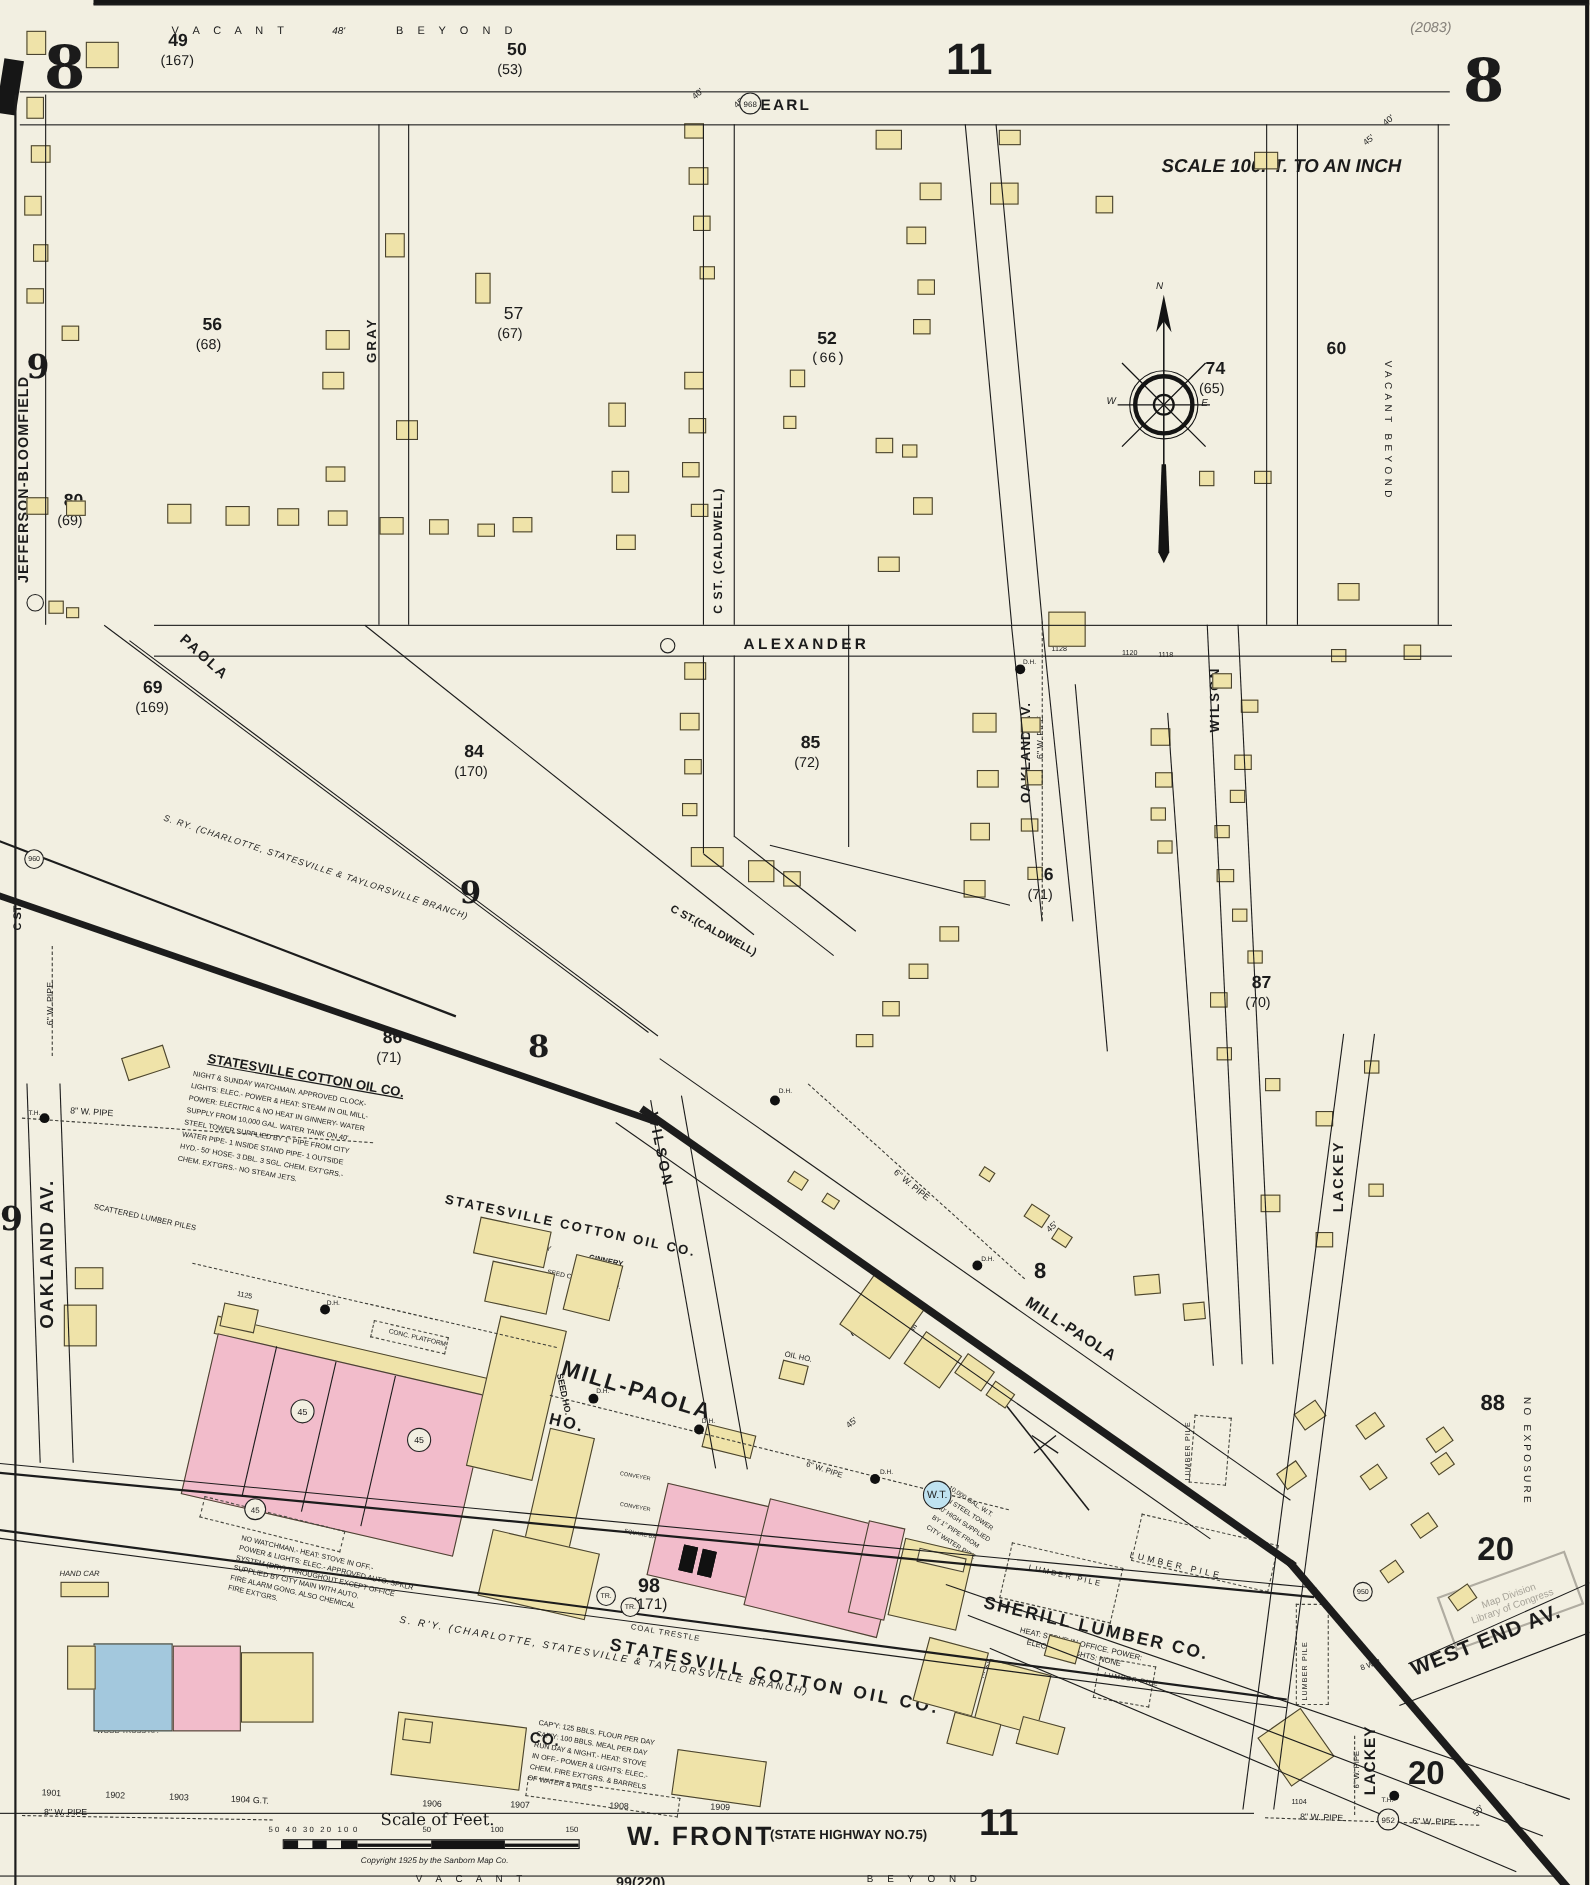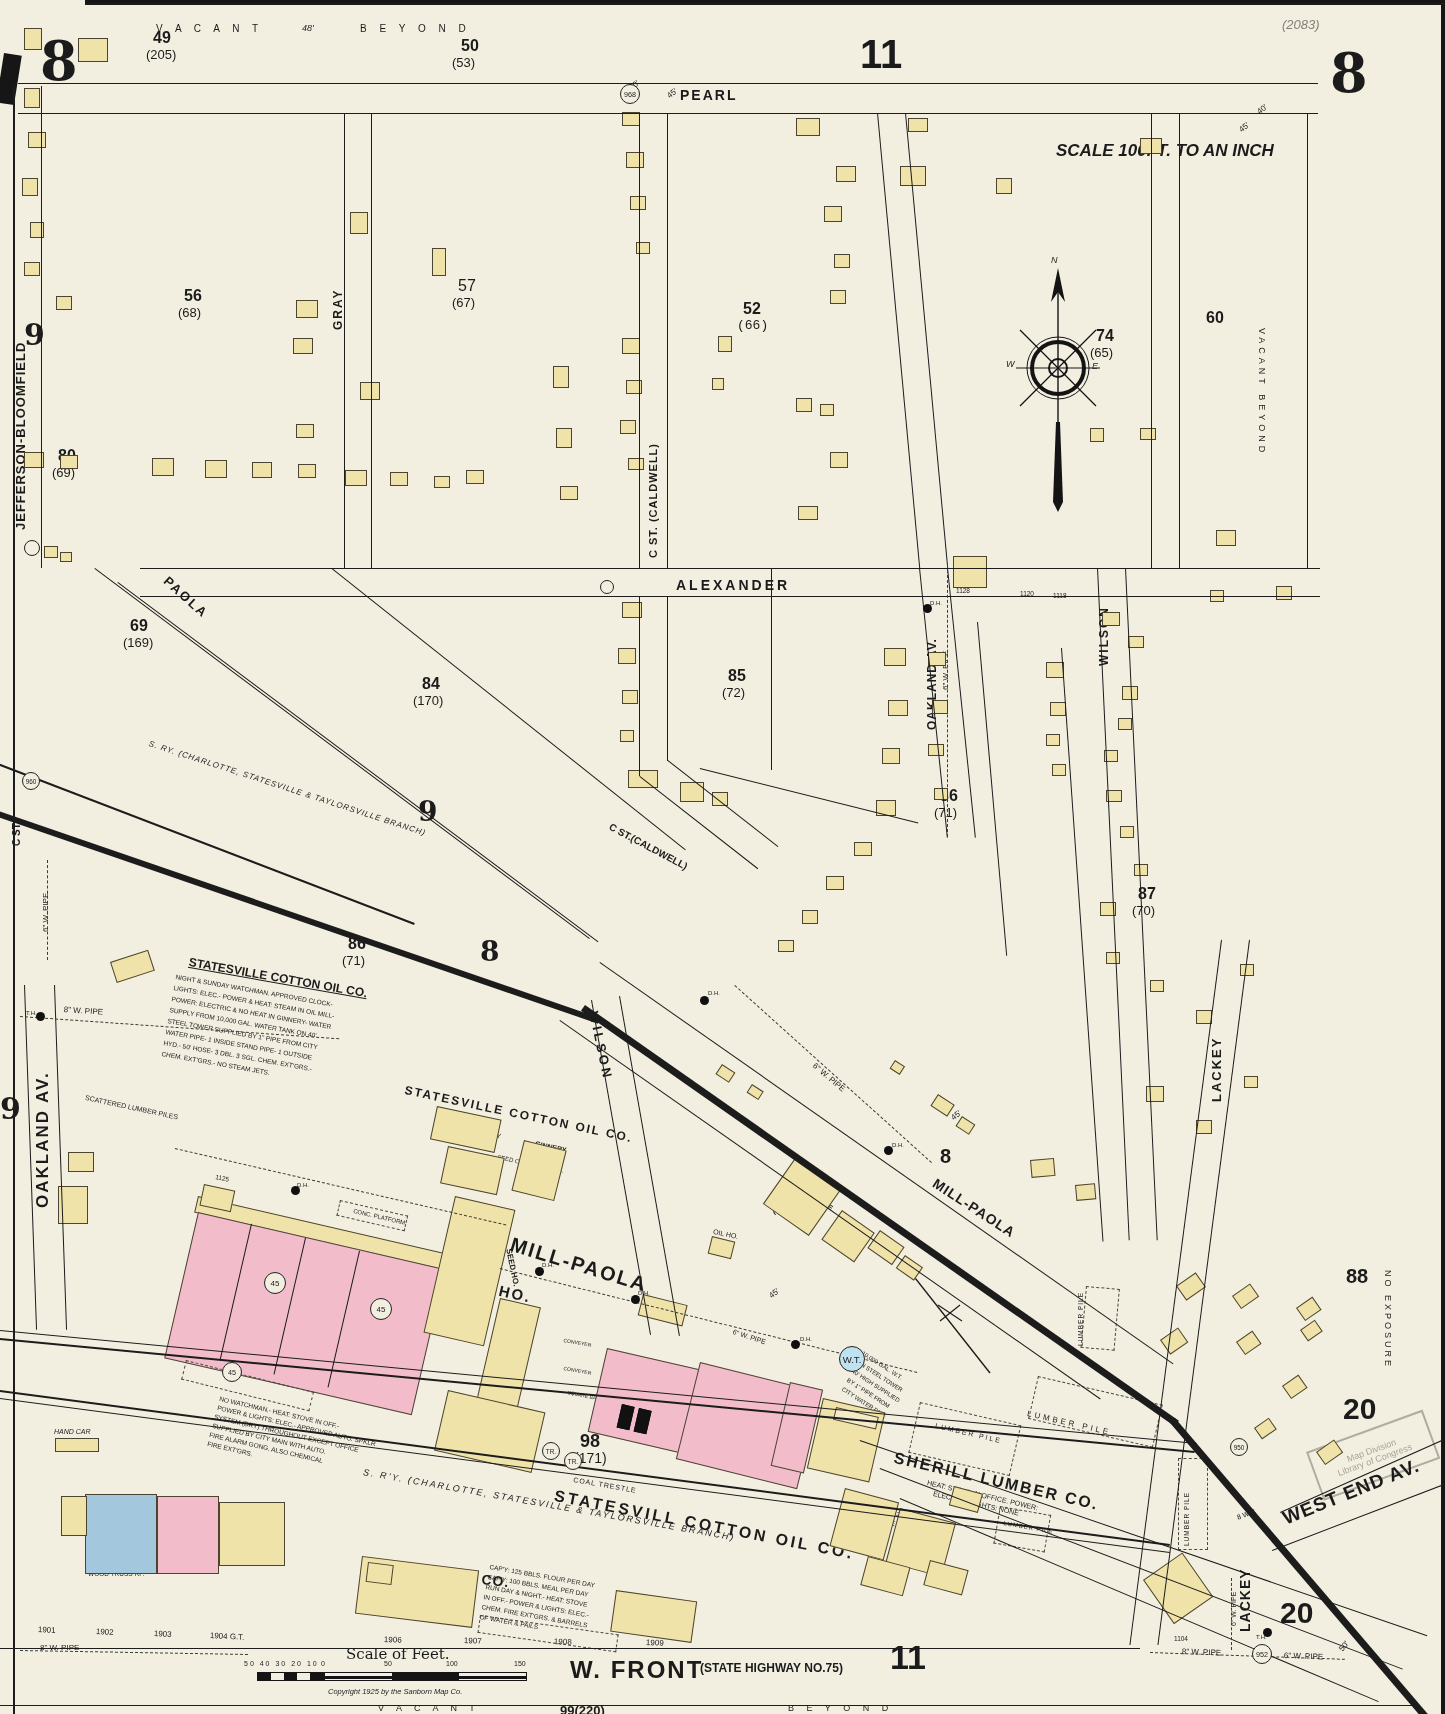--- a/index.html
+++ b/index.html
@@ -79,21 +79,21 @@
     <div class="lbl" style="left: 1282px; top: 18px; font-size: 13px; font-style: italic; color: rgb(133, 129, 122);">(2083)</div>
     <div class="lbl" style="left: 1056px; top: 142px; font-size: 17px; font-weight: 700; font-style: italic;">SCALE 100FT. TO AN INCH</div>
     <div class="lbl" style="left: 860px; top: 34px; font-size: 40px; font-weight: 700;">11</div>
     <div class="lbl" style="left: 890px; top: 1640px; font-size: 34px; font-weight: 700;">11</div>
     <div class="lbl sf" style="left: 24px; top: 320px; font-size: 30px; font-weight: 700;">9</div>
     <div class="lbl sf" style="left: 0px; top: 1094px; font-size: 30px; font-weight: 700;">9</div>
     <div class="lbl" style="left: 156px; top: 24px; font-size: 10px; letter-spacing: 5px;">V A C A N T</div>
     <div class="lbl" style="left: 360px; top: 24px; font-size: 10px; letter-spacing: 5px;">B E Y O N D</div>
     <div class="lbl" style="left: 302px; top: 24px; font-size: 9px; font-style: italic;">48'</div>
     <div class="lbl" style="left: 153px; top: 30px; font-size: 16px; font-weight: 700;">49</div>
-    <div class="lbl" style="left: 146px; top: 48px; font-size: 13px;">(205)</div>
+    <div class="lbl" style="left: 146px; top: 48px; font-size: 13px;">(167)</div>
     <div class="lbl" style="left: 461px; top: 38px; font-size: 16px; font-weight: 700;">50</div>
     <div class="lbl" style="left: 452px; top: 56px; font-size: 13px;">(53)</div>
     <div class="lbl" style="left: 184px; top: 288px; font-size: 16px; font-weight: 700;">56</div>
     <div class="lbl" style="left: 178px; top: 306px; font-size: 13px;">(68)</div>
     <div class="lbl" style="left: 458px; top: 278px; font-size: 16px; font-weight: 400;">57</div>
     <div class="lbl" style="left: 452px; top: 296px; font-size: 13px;">(67)</div>
     <div class="lbl" style="left: 743px; top: 301px; font-size: 16px; font-weight: 700;">52</div>
     <div class="lbl" style="left: 737px; top: 319px; font-size: 13px; font-family: Liberation Mono, monospace;">(66)</div>
     <div class="lbl" style="left: 1096px; top: 328px; font-size: 16px; font-weight: 700;">74</div>
     <div class="lbl" style="left: 1090px; top: 346px; font-size: 13px;">(65)</div>
@@ -512,21 +512,21 @@
     <div class="lnD" style="left: 175px; top: 1148px; width: 340px; height: 0px; transform: rotate(13deg);"></div>
     <div class="dot" style="left: 291px; top: 1186px;"></div>
     <div class="dot" style="left: 535px; top: 1267px;"></div>
     <div class="dot" style="left: 631px; top: 1295px;"></div>
     <div class="dot" style="left: 791px; top: 1340px;"></div>
     <div class="dot" style="left: 923px; top: 604px;"></div>
     <div class="dot" style="left: 700px; top: 996px;"></div>
     <div class="dot" style="left: 884px; top: 1146px;"></div>
     <div class="dot" style="left: 1263px; top: 1628px;"></div>
     <div class="dot" style="left: 36px; top: 1012px;"></div>
-    <div class="circ" style="left: 620px; top: 84px; width: 18px; height: 18px; font-size: 7.2px;">968</div>
+    <div class="circ" style="left: 672px; top: 84px; width: 18px; height: 18px; font-size: 7.2px;">968</div>
     <div class="circ" style="left: 22px; top: 772px; width: 16px; height: 16px; font-size: 6.4px;">960</div>
     <div class="circ" style="left: 1230px; top: 1438px; width: 16px; height: 16px; font-size: 6.4px;">950</div>
     <div class="circ" style="left: 1252px; top: 1644px; width: 18px; height: 18px; font-size: 7.2px;">952</div>
     <div class="circ" style="left: 264px; top: 1272px; width: 20px; height: 20px; font-size: 8px;">45</div>
     <div class="circ" style="left: 370px; top: 1298px; width: 20px; height: 20px; font-size: 8px;">45</div>
     <div class="circ" style="left: 222px; top: 1362px; width: 18px; height: 18px; font-size: 7.2px;">45</div>
     <div class="circ" style="left: 542px; top: 1442px; width: 16px; height: 16px; font-size: 6.4px;">TR.</div>
     <div class="circ" style="left: 564px; top: 1452px; width: 16px; height: 16px; font-size: 6.4px;">TR.</div>
     <div class="circ" style="left: 24px; top: 540px; width: 14px; height: 14px; font-size: 6px;"></div>
     <div class="circ" style="left: 600px; top: 580px; width: 12px; height: 12px; font-size: 6px;"></div>

